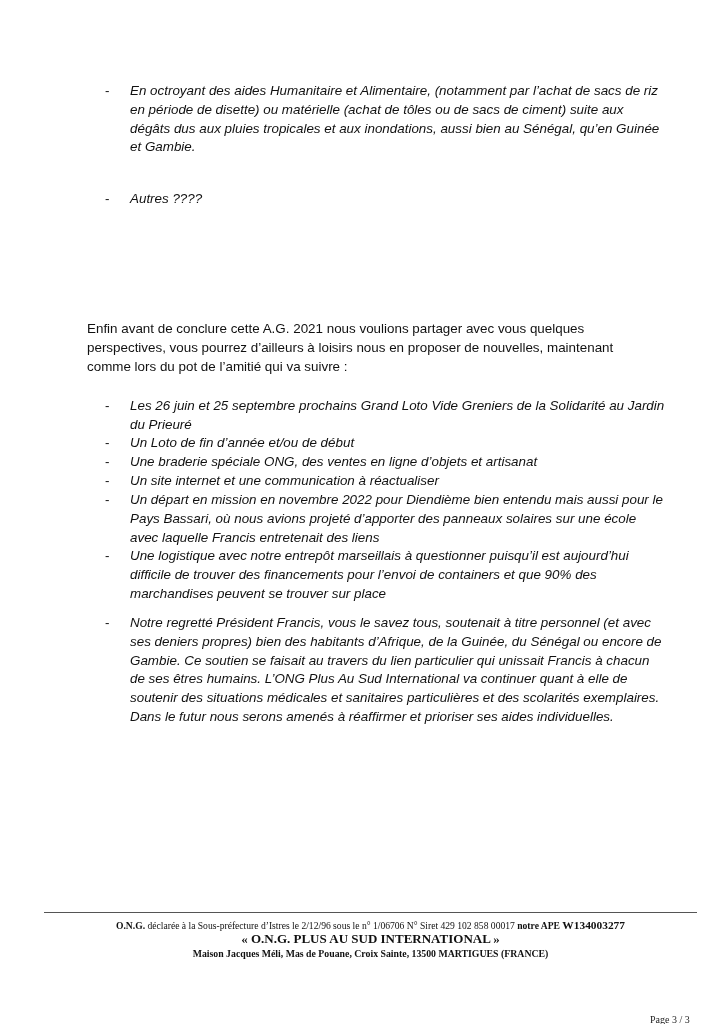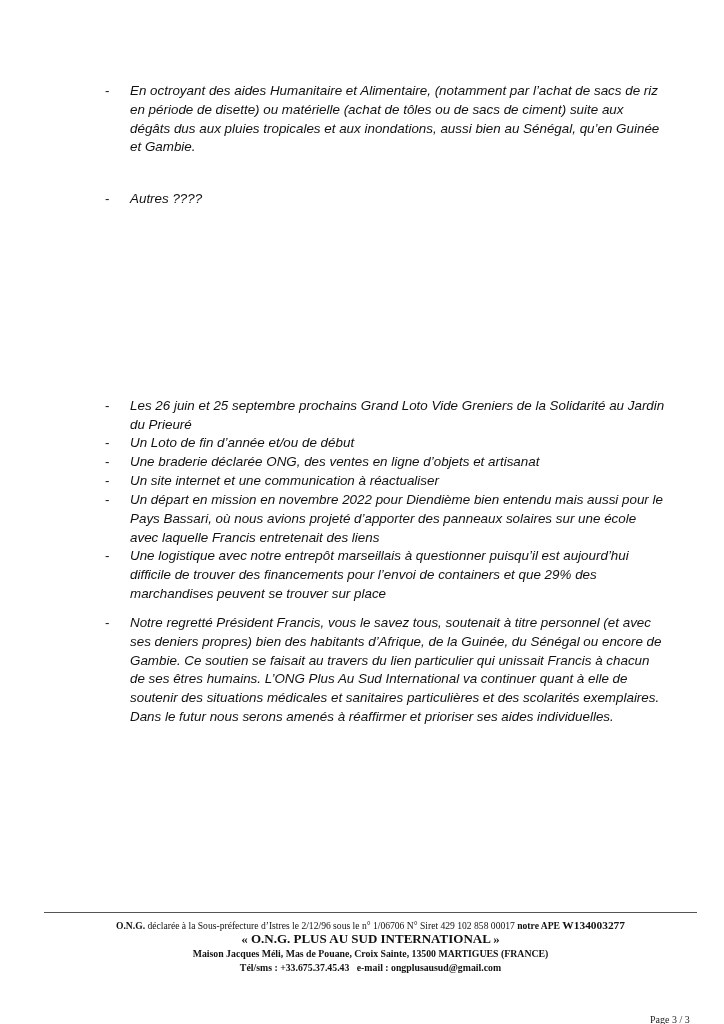--- a/index.html
+++ b/index.html
@@ -27,52 +27,52 @@
 
   <div class="bullet body-text" style="top:82px;">
     <span class="dash">-</span>
     <span class="txt">En octroyant des aides Humanitaire et Alimentaire, (notamment par l’achat de sacs de riz en période de disette) ou matérielle (achat de tôles ou de sacs de ciment) suite aux dégâts dus aux pluies tropicales et aux inondations, aussi bien au Sénégal, qu’en Guinée et Gambie.</span>
   </div>
   <div class="bullet body-text" style="top:190px;">
     <span class="dash">-</span>
     <span class="txt">Autres ????</span>
   </div>
 
+  <div class="para body-text" style="top:320px;">Enfin avant de conclure cette A.G. 2021 nous voulions partager avec vous quelques perspectives, vous pourrez d’ailleurs à loisirs nous en proposer de nouvelles, maintenant comme lors du pot de l’amitié qui va suivre :</div>
 
   <div class="bullet body-text" style="top:397px;">
     <span class="dash">-</span>
     <span class="txt">Les 26 juin et 25 septembre prochains Grand Loto Vide Greniers de la Solidarité au Jardin du Prieuré</span>
   </div>
   <div class="bullet body-text" style="top:434px;">
     <span class="dash">-</span>
     <span class="txt">Un Loto de fin d’année et/ou de début</span>
   </div>
   <div class="bullet body-text" style="top:453px;">
     <span class="dash">-</span>
-    <span class="txt">Une braderie déclarée ONG, des ventes en ligne d’objets et artisanat</span>
+    <span class="txt">Une braderie spéciale ONG, des ventes en ligne d’objets et artisanat</span>
   </div>
   <div class="bullet body-text" style="top:472px;">
     <span class="dash">-</span>
     <span class="txt">Un site internet et une communication à réactualiser</span>
   </div>
   <div class="bullet body-text" style="top:491px;">
     <span class="dash">-</span>
     <span class="txt">Un départ en mission en novembre 2022 pour Diendième bien entendu mais aussi pour le Pays Bassari, où nous avions projeté d’apporter des panneaux solaires sur une école avec laquelle Francis entretenait des liens</span>
   </div>
   <div class="bullet body-text" style="top:547px;">
     <span class="dash">-</span>
-    <span class="txt">Une logistique avec notre entrepôt marseillais à questionner puisqu’il est aujourd’hui difficile de trouver des financements pour l’envoi de containers et que 29% des marchandises peuvent se trouver sur place</span>
+    <span class="txt">Une logistique avec notre entrepôt marseillais à questionner puisqu’il est aujourd’hui difficile de trouver des financements pour l’envoi de containers et que 90% des marchandises peuvent se trouver sur place</span>
   </div>
   <div class="bullet body-text" style="top:614px;">
     <span class="dash">-</span>
     <span class="txt">Notre regretté Président Francis, vous le savez tous, soutenait à titre personnel (et avec ses deniers propres) bien des habitants d’Afrique, de la Guinée, du Sénégal ou encore de Gambie. Ce soutien se faisait au travers du lien particulier qui unissait Francis à chacun de ses êtres humains. L’ONG Plus Au Sud International va continuer quant à elle de soutenir des situations médicales et sanitaires particulières et des scolarités exemplaires. Dans le futur nous serons amenés à réaffirmer et prioriser ses aides individuelles.</span>
   </div>
 
   <div class="footer-rule"></div>
   <div class="footer f1">
     <span class="b">O.N.G.</span><span> déclarée à la Sous-préfecture d’Istres le 2/12/96 sous le n° 1/06706 N° Siret 429 102 858 00017 </span><span class="b">notre APE </span><span class="b big">W134003277</span>
   </div>
   <div class="footer f2">« O.N.G. PLUS AU SUD INTERNATIONAL »</div>
   <div class="footer f3">Maison Jacques Méli,  Mas de Pouane, Croix Sainte, 13500 MARTIGUES (FRANCE)</div>
-  <div class="footer f4" style="white-space:pre;">Tél/sms : +33.675.37.45.43   e-mail : ongplusausud@gmail.com</div>
 
   <div class="page-num">Page 3 / 3</div>
 </div>
 
 </body></html>

